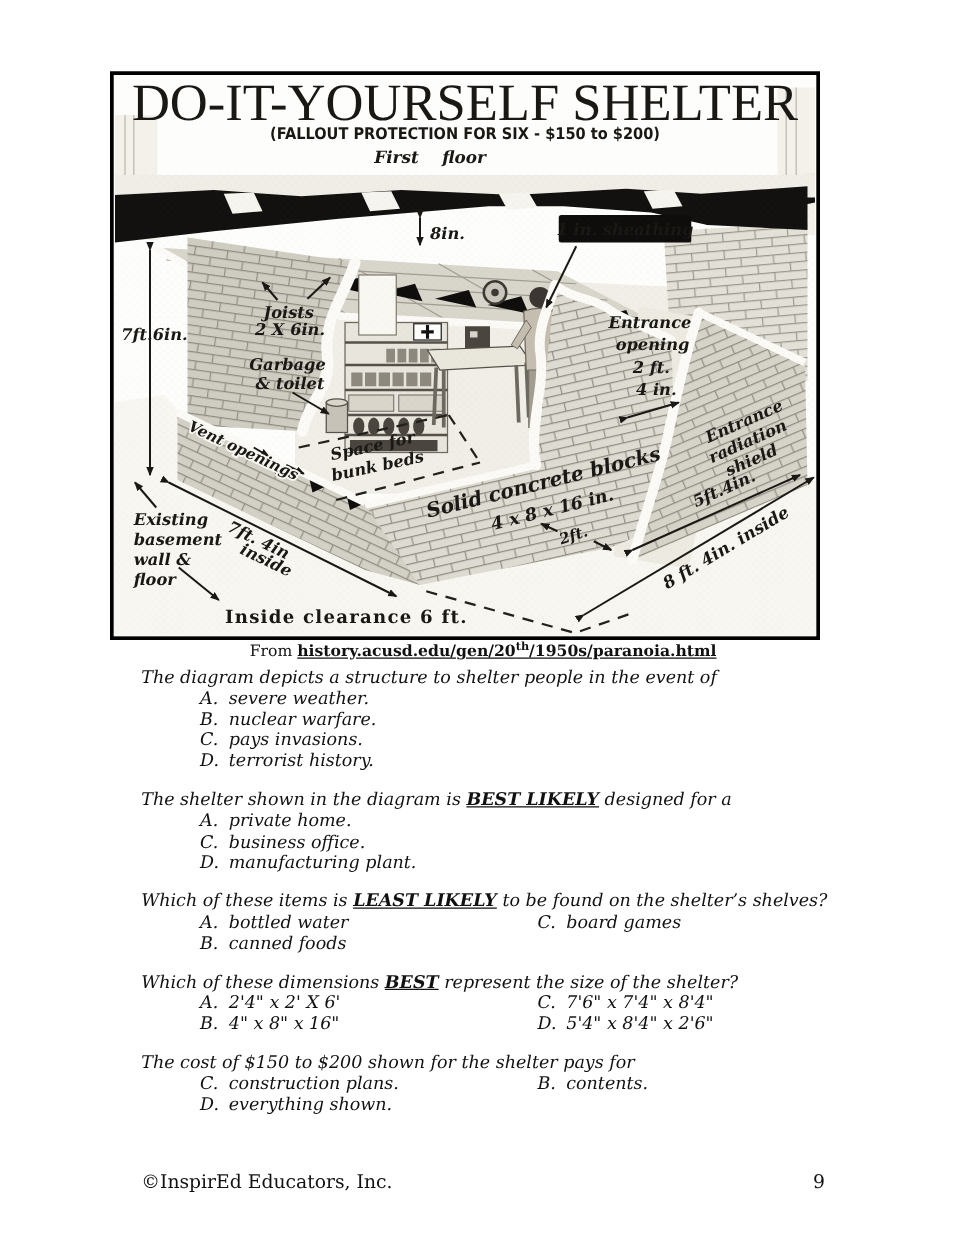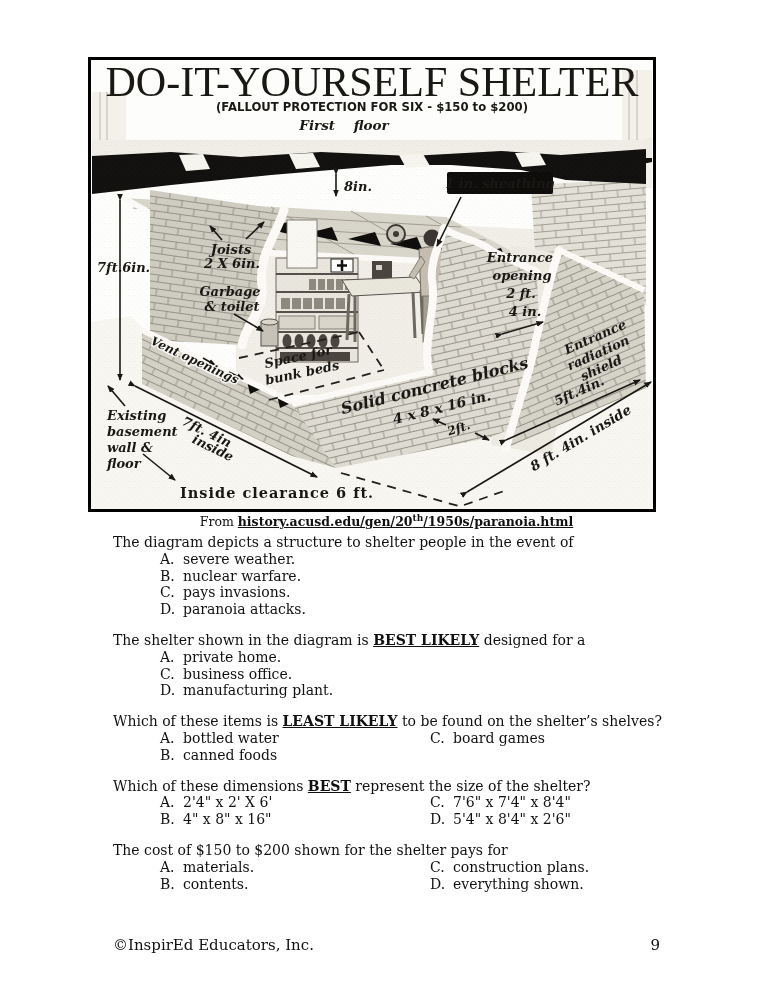--- a/index.html
+++ b/index.html
@@ -3,21 +3,21 @@
 <meta charset="utf-8">
 <style>
   html,body { margin:0; padding:0; }
   body { width:773px; height:1000px; background:#fff; font-family:"DejaVu Serif", serif; color:#111; }
   .page { position:relative; width:773px; height:1000px; background:#fff; overflow:hidden; }
   .frame { position:absolute; left:88px; top:57px; width:568px; height:455px; border:3px solid #000; box-sizing:border-box; background:#fff; }
   .source { position:absolute; top:513px; left:0; width:773px; text-align:center; font-size:12.5px; }
   .source .u { text-decoration:underline; font-weight:bold; }
   .source sup { font-size:9px; }
   .questions { position:absolute; left:113px; top:534px; width:556px; font-size:14px; line-height:16.8px; }
-  .q { margin-bottom:14px; }
+  .q { margin-bottom:14px;font-style:italic; }
   .stem .em { text-decoration:underline; font-weight:bold; }
   .opts { padding-left:47px; }
   .opt .ol { display:inline-block; width:23px; }
   .opts.two { display:grid; grid-template-columns:270px auto; }
   .footer-left { position:absolute; left:113px; top:936px; font-size:15px; }
   .footer-right { position:absolute; right:113px; top:936px; font-size:15px; }
   text { fill:#1a1814; }
   .hl { font-family:"DejaVu Serif",serif; font-style:italic; font-weight:bold; }
 </style>
 </head>
@@ -271,21 +271,21 @@
     <span>From </span><span class="u"><span>history.acusd.edu/gen/20</span><sup>th</sup><span>/1950s/paranoia.html</span></span>
   </div>
 
   <div class="questions">
     <div class="q">
       <div class="stem"><span>The diagram depicts a structure to shelter people in the event of</span><span class="em"></span><span></span></div>
       <div class="opts">
         <div class="opt"><span class="ol">A.</span><span>severe weather.</span></div>
         <div class="opt"><span class="ol">B.</span><span>nuclear warfare.</span></div>
         <div class="opt"><span class="ol">C.</span><span>pays invasions.</span></div>
-        <div class="opt"><span class="ol">D.</span><span>paranoia attacks.</span></div>
+        <div class="opt"><span class="ol">D.</span><span>terrorist history.</span></div>
       </div>
     </div>
     <div class="q">
       <div class="stem"><span>The shelter shown in the diagram is </span><span class="em">BEST LIKELY</span><span> designed for a</span></div>
       <div class="opts">
         <div class="opt"><span class="ol">A.</span><span>private home.</span></div>
         <div class="opt"><span class="ol">C.</span><span>business office.</span></div>
         <div class="opt"><span class="ol">D.</span><span>manufacturing plant.</span></div>
       </div>
     </div>
@@ -302,21 +302,20 @@
       <div class="opts two">
         <div class="opt"><span class="ol">A.</span><span>2'4" x 2' X 6'</span></div>
         <div class="opt"><span class="ol">C.</span><span>7'6" x 7'4" x 8'4"</span></div>
         <div class="opt"><span class="ol">B.</span><span>4" x 8" x 16"</span></div>
         <div class="opt"><span class="ol">D.</span><span>5'4" x 8'4" x 2'6"</span></div>
       </div>
     </div>
     <div class="q">
       <div class="stem"><span>The cost of $150 to $200 shown for the shelter pays for</span><span class="em"></span><span></span></div>
       <div class="opts two">
-        <div class="opt"><span class="ol">A.</span><span>materials.</span></div>
         <div class="opt"><span class="ol">C.</span><span>construction plans.</span></div>
         <div class="opt"><span class="ol">B.</span><span>contents.</span></div>
         <div class="opt"><span class="ol">D.</span><span>everything shown.</span></div>
       </div>
     </div>
   </div>
 
   <div class="footer-left">©InspirEd Educators, Inc.</div>
   <div class="footer-right">9</div>
 </div>

